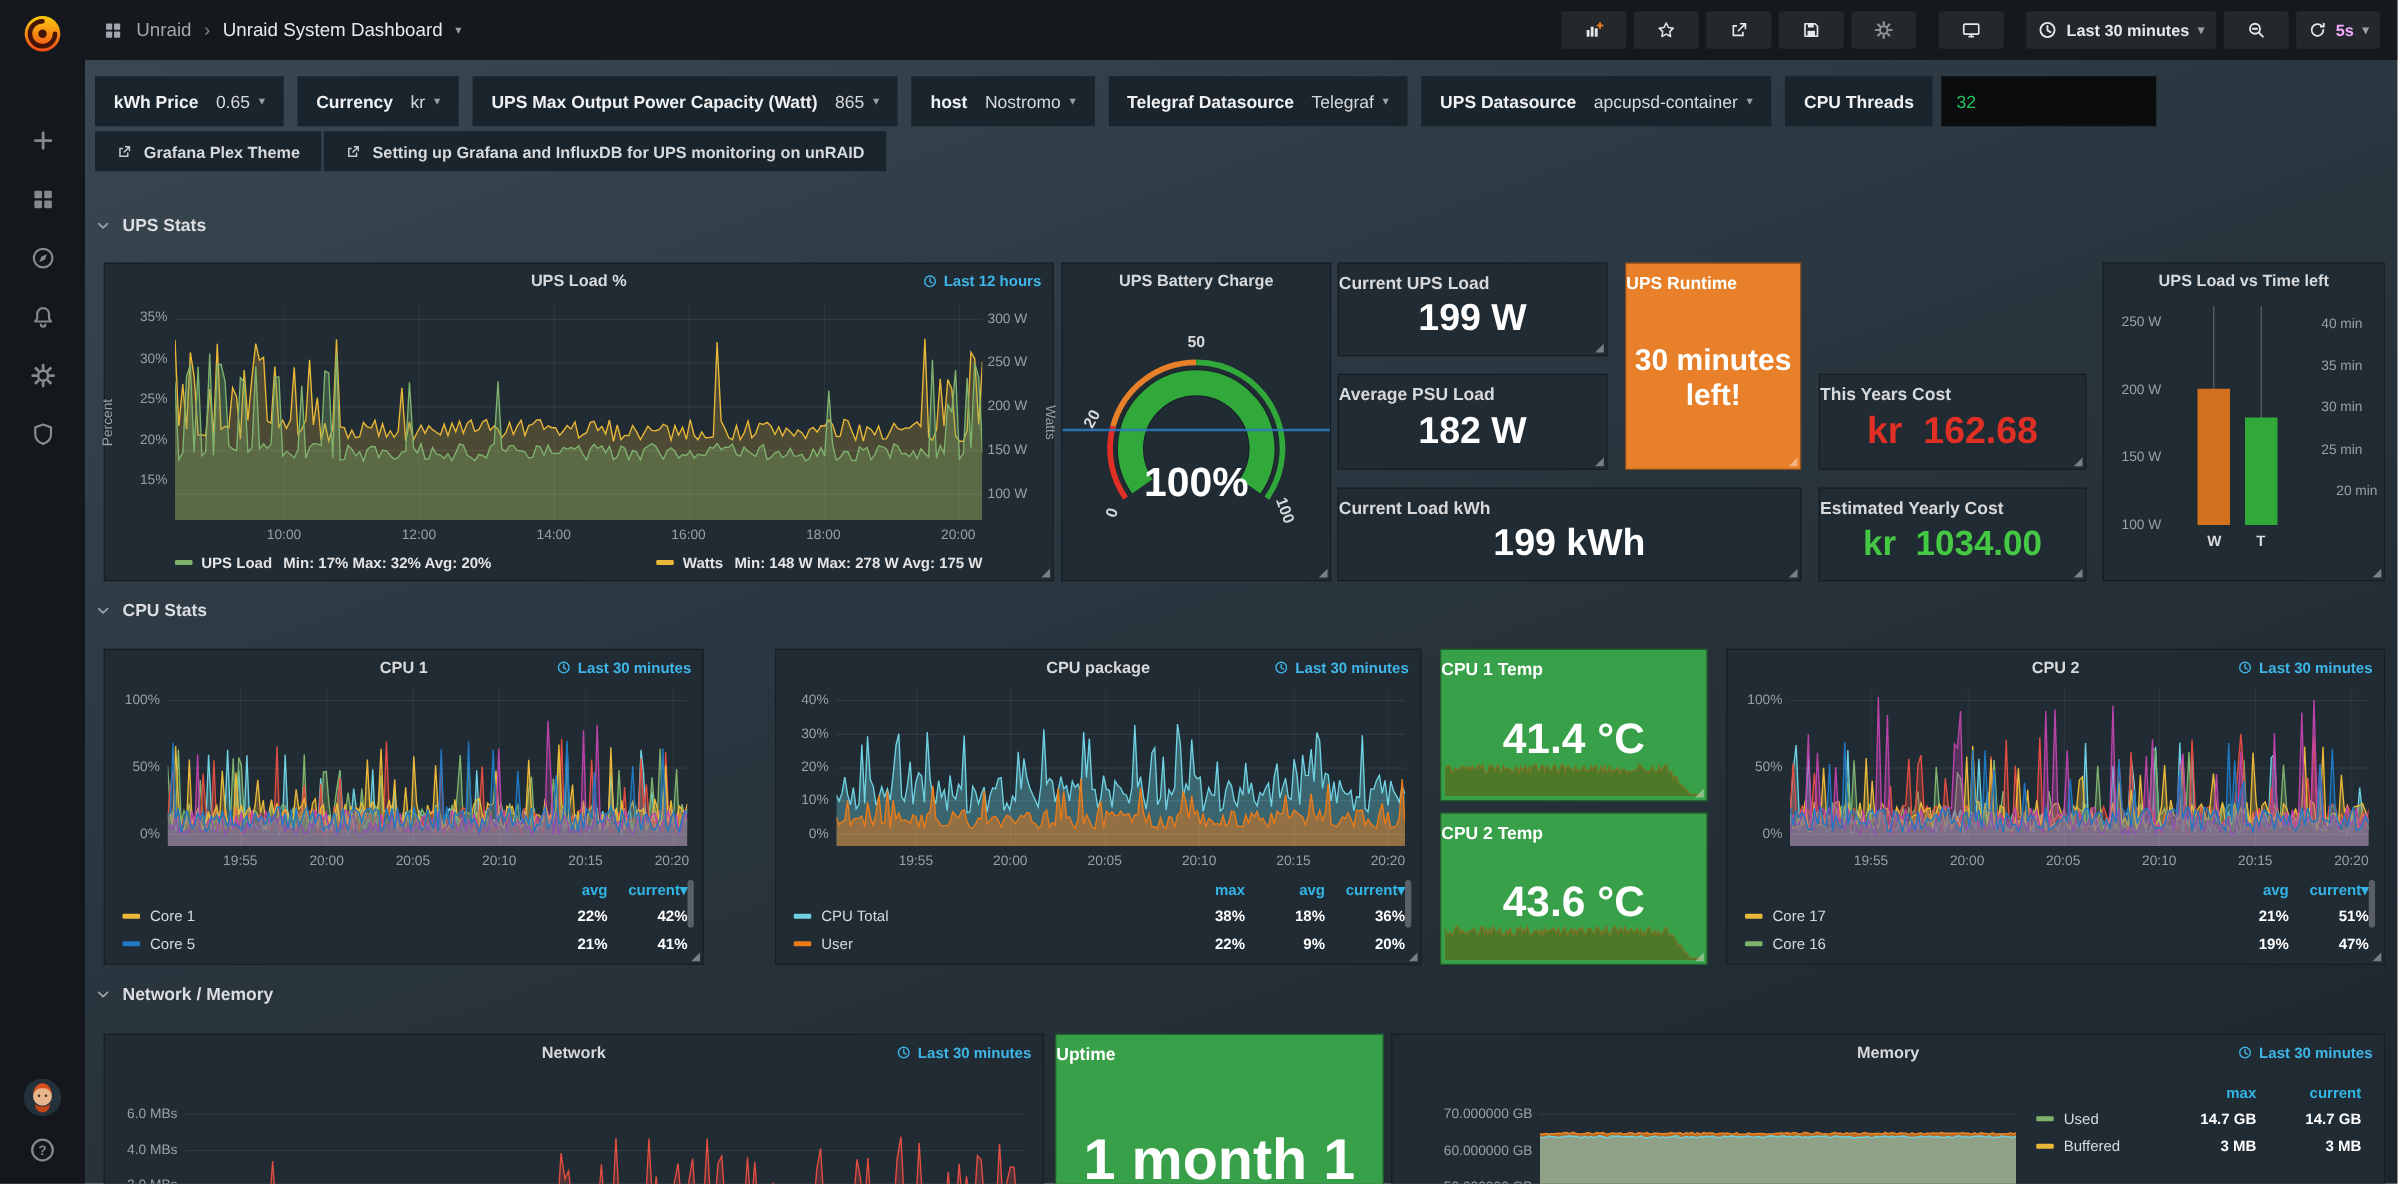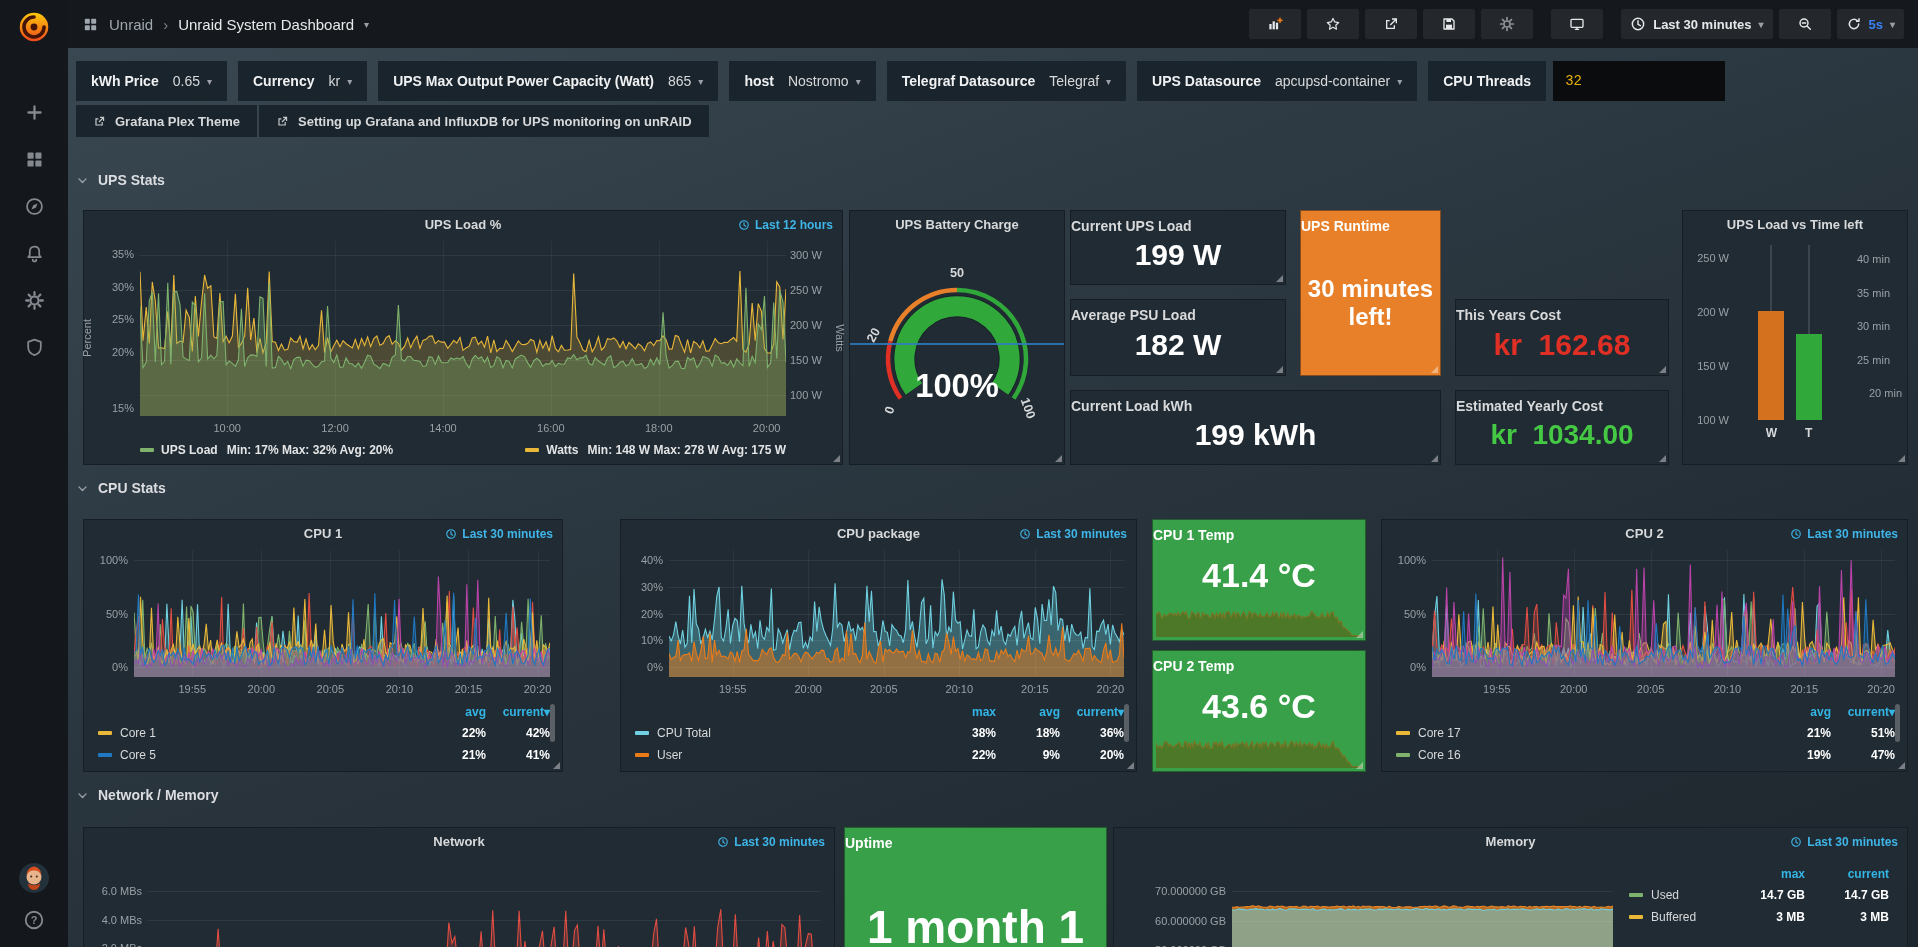--- a/index.html
+++ b/index.html
@@ -20,28 +20,28 @@
   .crumbs{display:flex;align-items:center;gap:10px;font-size:15px}
   .crumb-root{color:#9fa7ae}
   .crumb-sep{color:#7c838a}
   .crumb-page{color:#e8e9ea}
   .caret{font-size:10px;color:#9aa0a6}
   .nav-right{margin-left:auto;display:flex;align-items:center;gap:6px}
   .ntile{height:30px;min-width:34px;background:#24282d;display:flex;align-items:center;justify-content:center;gap:7px;border-radius:2px;color:#e6e7e8;padding:0 9px;font-size:13px;font-weight:700;cursor:pointer}
   .ntile svg{width:16px;height:16px}
   .dim{color:#8e9398}
   .gap-l{margin-left:12px}
-  .orange-text{color:#3b82f6}
+  .orange-text{color:#f0abfc}
 
   
   .varrow{position:absolute;left:76px;top:61px;display:flex;gap:11px;z-index:2}
   .var{height:40px;background:#1a242c;display:flex;align-items:center;padding:0 15px;gap:14px;font-size:14px;cursor:pointer}
   .var-label{font-weight:700;color:#f0f1f2;white-space:nowrap}
   .var-value{color:#d8d9da;display:flex;align-items:center;gap:7px;white-space:nowrap}
-  .var-input{background:#0a0c0e;border:none;color:#eab308;font-size:14px;height:40px;width:148px;padding:0 12px;font-family:Liberation Mono, monospace;margin-left:-4px}
+  .var-input{background:#0a0c0e;border:none;color:#22c55e;font-size:14px;height:40px;width:148px;padding:0 12px;font-family:Liberation Sans, sans-serif;margin-left:-4px}
   .linksrow{position:absolute;left:76px;top:105px;display:flex;gap:2px;z-index:2}
   .link-tile{height:32px;background:#1a242c;display:flex;align-items:center;gap:9px;padding:0 17px;font-size:13px;font-weight:700;color:#d8d9da;cursor:pointer}
   .link-tile svg{width:13px;height:13px;color:#c7c9cb}
 
   .section{position:absolute;display:flex;align-items:center;gap:9px;color:#dcdde0;font-size:14px;font-weight:700;cursor:pointer}
   .section svg{width:13px;height:13px;color:#9aa0a6}
 
   
   .panel{position:absolute;background:#202b33;border:1px solid rgba(10,14,17,.45);box-sizing:border-box}
   .panel::after{content:"";position:absolute;right:2px;bottom:2px;width:0;height:0;
@@ -83,21 +83,21 @@
     grid-template-columns:216px 141px 214px;grid-template-rows:75px 77px 75px;gap:14px}
   .stats-grid .panel{position:relative}
   .stat-title{position:absolute;top:7px;left:0;right:0;text-align:left;font-size:14px;font-weight:700;color:#d8d9da}
   .stat-value{position:absolute;inset:0;display:flex;align-items:center;justify-content:center;font-size:30px;font-weight:700;color:#fff;white-space:pre;padding-top:14px;box-sizing:border-box;text-align:center}
   .colored .stat-title{color:#fff}
   .cell-runtime{grid-column:2;grid-row:1/3}
   .cell-runtime .stat-value{font-size:24px;line-height:1.15;padding:26px 6px 6px}
   .cell-kwh{grid-column:1/3;grid-row:3}
   .cell-c1{grid-column:3;grid-row:1}.cell-c2{grid-column:3;grid-row:2}.cell-c3{grid-column:3;grid-row:3}
 
-  .temp .stat-value{font-size:34px;align-items:flex-start;padding-top:36px}
+  .temp .stat-value{font-size:34px;align-items:flex-start;padding-top:52px}
   .temp .spark{position:absolute;left:3px;right:3px;bottom:3px;height:42px}
   .uptime-value{position:absolute;top:72px;left:0;right:0;text-align:center;font-size:46px;font-weight:700;color:#fff}
 
   
   .gauge-svg{margin:34px auto 0;width:196px;height:186px}
   .blue-line{position:absolute;left:0;right:0;top:132px;height:2px;background:#2e7cc4;opacity:.85}
   .gtick{fill:#d8d9da;font-size:14px;font-weight:700}
   .gvalue{fill:#fff;font-size:36px;font-weight:700}
 
   
@@ -386,21 +386,21 @@
       </svg>
     <span>Last 12 hours</span>
   </div>
   <span class="axis-label" style="left:-16px;top:48%;transform:rotate(-90deg)">Percent</span>
   <span class="axis-label" style="right:-12px;top:48%;transform:rotate(90deg)">Watts</span>
   <div class="yticks" style="left:14px;width:36px;top:30px;bottom:60px">
       <span class="tick" style="top: 8%;">35%</span>
       <span class="tick" style="top: 28%;">30%</span>
       <span class="tick" style="top: 48%;">25%</span>
       <span class="tick" style="top: 68%;">20%</span>
-      <span class="tick" style="top: 88%; margin-top: 24px;">15%</span>
+      <span class="tick" style="top: 88%;">15%</span>
     </div>
   <div class="yticks la" style="right:12px;width:40px;top:30px;bottom:48px">
       <span class="tick" style="top: 8%;">300 W</span>
       <span class="tick" style="top: 28%;">250 W</span>
       <span class="tick" style="top: 48%;">200 W</span>
       <span class="tick" style="top: 68%;">150 W</span>
       <span class="tick" style="top: 88%;">100 W</span>
     </div>
   <div class="plot" style="left:56px;right:56px;top:30px;bottom:48px">
     <svg viewBox="0 0 300 100" preserveAspectRatio="none">

